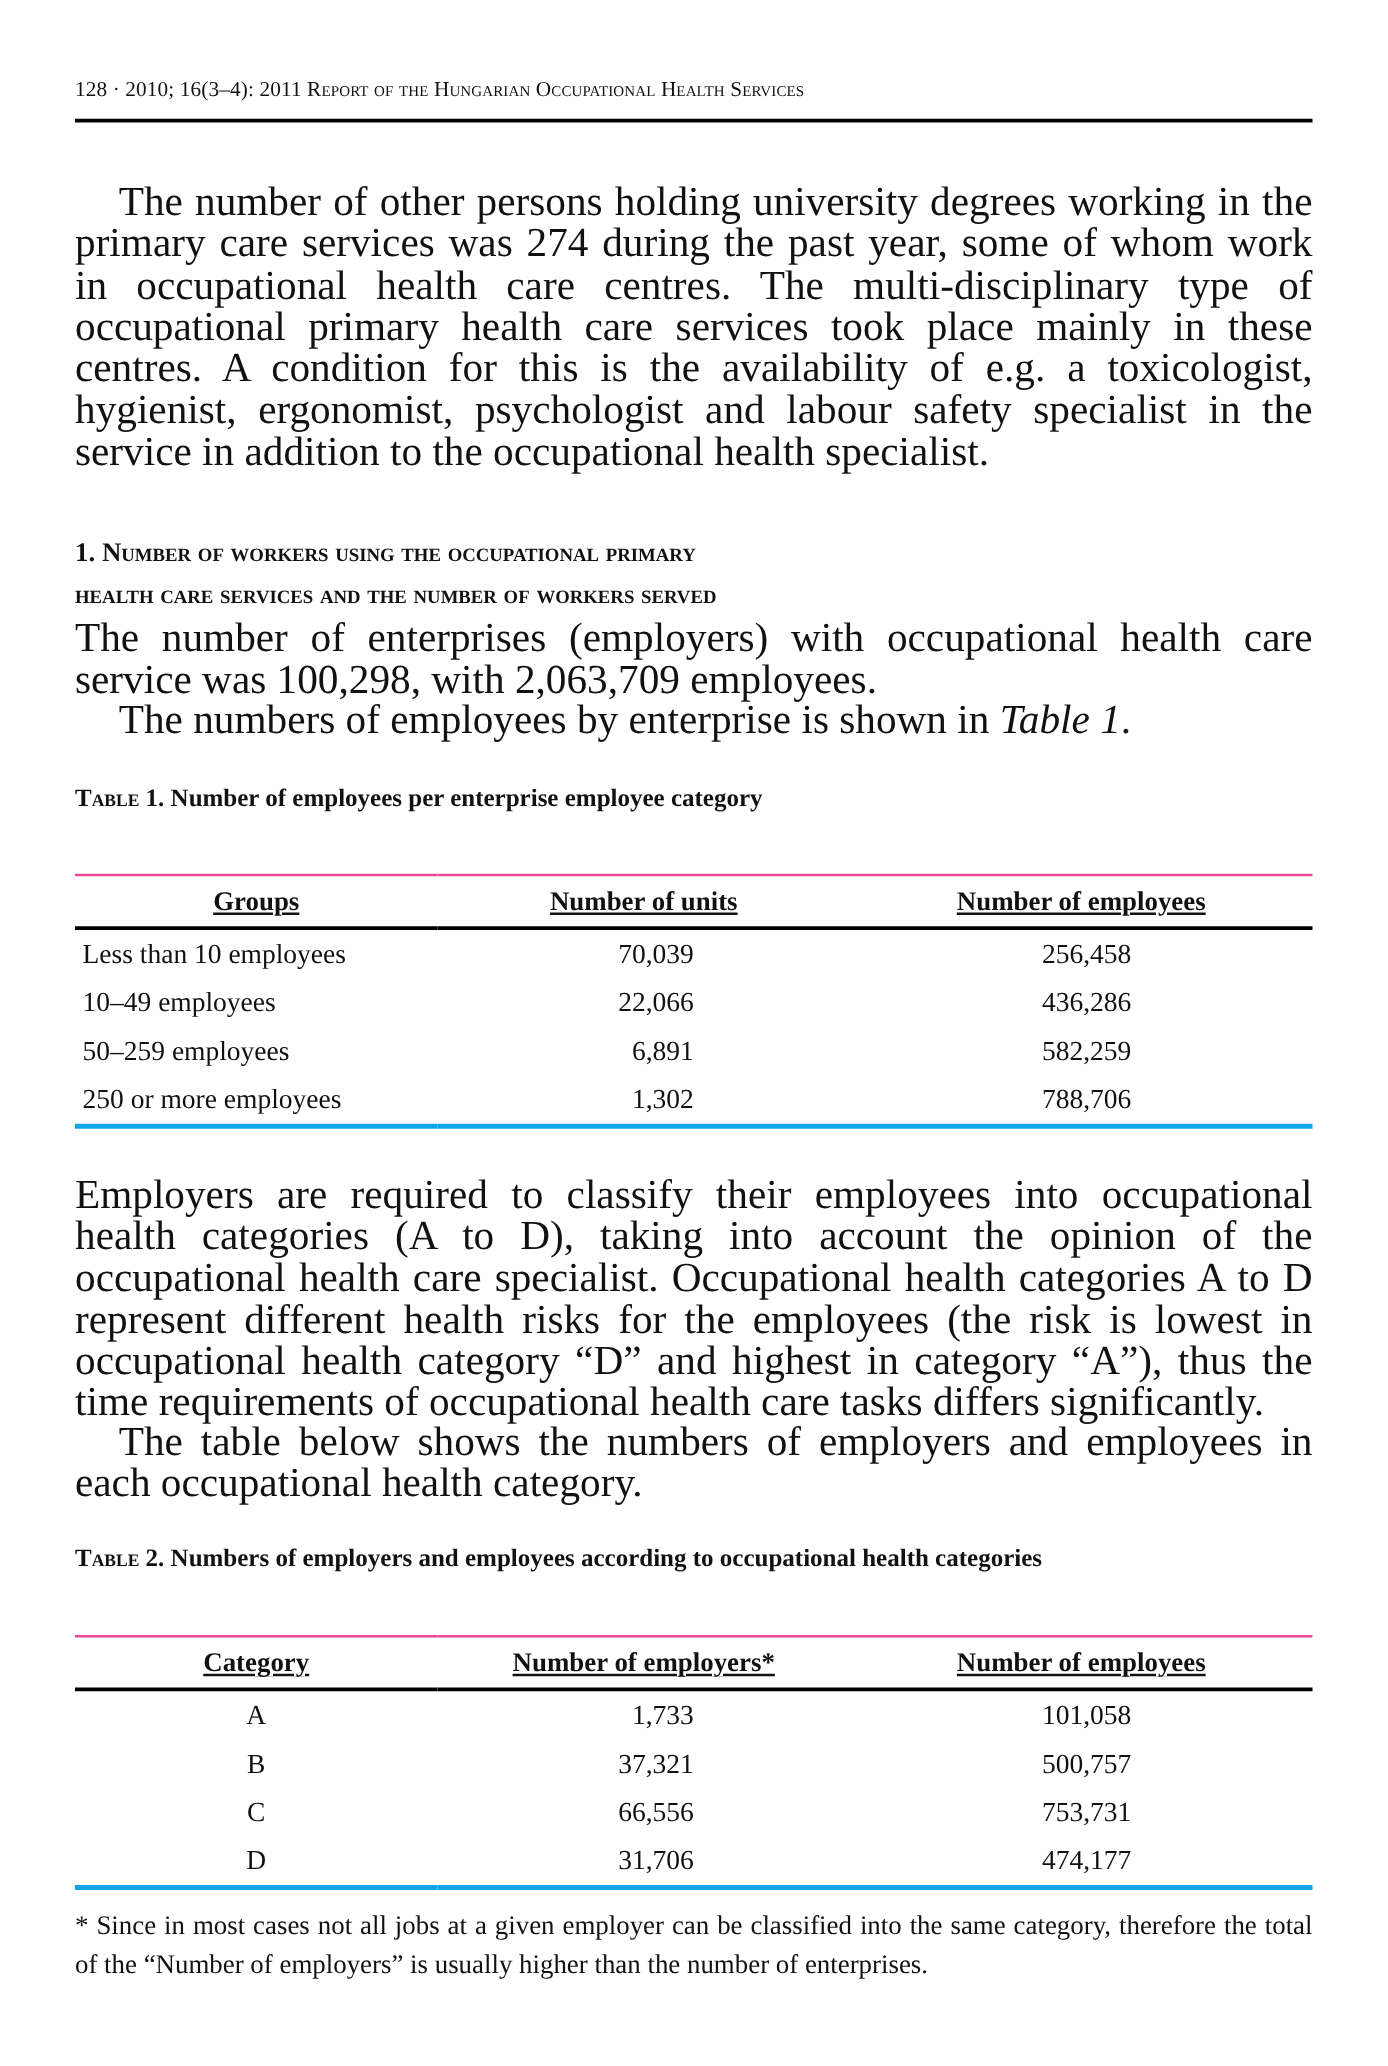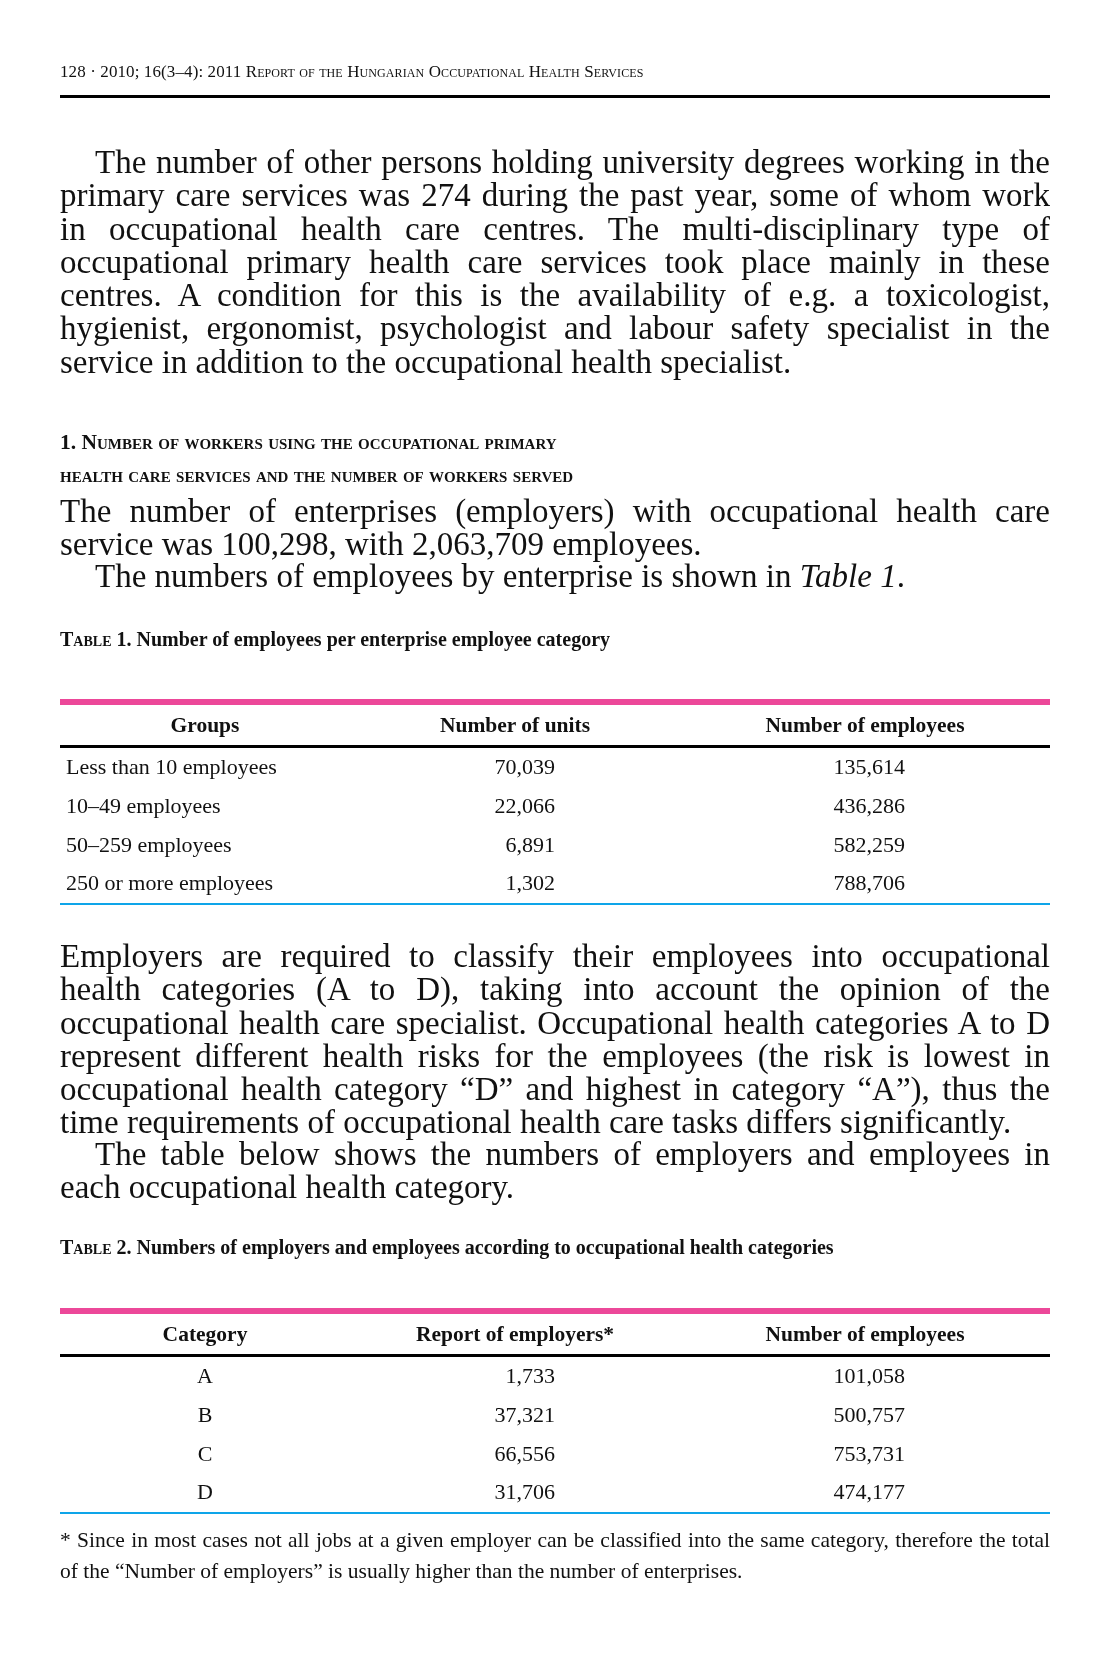--- a/index.html
+++ b/index.html
@@ -11,22 +11,22 @@
     .head-rule { top: 95px; height: 3px; background: #000; }
     .para { font-size: 33px; line-height: 33.3px; text-align: justify; text-align-last: left; margin: 0; }
     .para.indent { text-indent: 35px; }
     .section-title { font-weight: bold; font-size: 21.5px; line-height: 33px; margin: 0; }
     .section-title .sc { font-variant: small-caps; }
     .table-caption { font-weight: bold; font-size: 20px; line-height: 31.5px; margin: 0; }
     .table-caption .sc { font-variant: small-caps; font-weight: bold; }
     table.data { border-collapse: collapse; width: 990px; font-size: 22px; }
     table.data th { font-weight: bold; font-size: 21.5px; height: 40px; padding: 0; text-align: center; vertical-align: middle; }
     table.data td { height: 38.7px; padding: 0; vertical-align: middle; }
-    table.data thead tr { border-top: 6px solid #ec4899; border-bottom: 3px solid #000; }
-    table.data tbody tr:last-child { border-bottom: 2px solid #0ea5e9; }
+    table.data thead tr { border-top: 2px solid #ec4899; border-bottom: 3px solid #000; text-decoration: underline; }
+    table.data tbody tr:last-child { border-bottom: 4px solid #0ea5e9; }
     .c1 { width: 290px; }
     .c2 { width: 330px; }
     .c3 { width: 370px; }
     .t1 td.group { text-align: left; padding-left: 6px; }
     .num { text-align: center; }
     .num span { display: inline-block; width: 80px; text-align: right; }
     .t2 td.cat { text-align: center; }
     .footnote { font-size: 21.5px; line-height: 30.5px; margin: 0; text-align: justify; text-align-last: left; }
     em { font-style: italic; }
   </style>
@@ -64,21 +64,21 @@
       <tr>
         <th class="c1">Groups</th>
         <th class="c2">Number of units</th>
         <th class="c3">Number of employees</th>
       </tr>
     </thead>
     <tbody>
       <tr>
         <td class="group">Less than 10 employees</td>
         <td class="num"><span>70,039</span></td>
-        <td class="num"><span>135,614</span></td>
+        <td class="num"><span>256,458</span></td>
       </tr>
       <tr>
         <td class="group">10–49 employees</td>
         <td class="num"><span>22,066</span></td>
         <td class="num"><span>436,286</span></td>
       </tr>
       <tr>
         <td class="group">50–259 employees</td>
         <td class="num"><span>6,891</span></td>
         <td class="num"><span>582,259</span></td>
@@ -99,21 +99,21 @@
   <span class="sc">Table</span>
   <span>2.</span>
   <span>Numbers of employers and employees according to occupational health categories</span>
 </p>
 
 <div class="abs" style="top:1308px;">
   <table class="data t2">
     <thead>
       <tr>
         <th class="c1">Category</th>
-        <th class="c2">Report of employers*</th>
+        <th class="c2">Number of employers*</th>
         <th class="c3">Number of employees</th>
       </tr>
     </thead>
     <tbody>
       <tr>
         <td class="cat">A</td>
         <td class="num"><span>1,733</span></td>
         <td class="num"><span>101,058</span></td>
       </tr>
       <tr>

